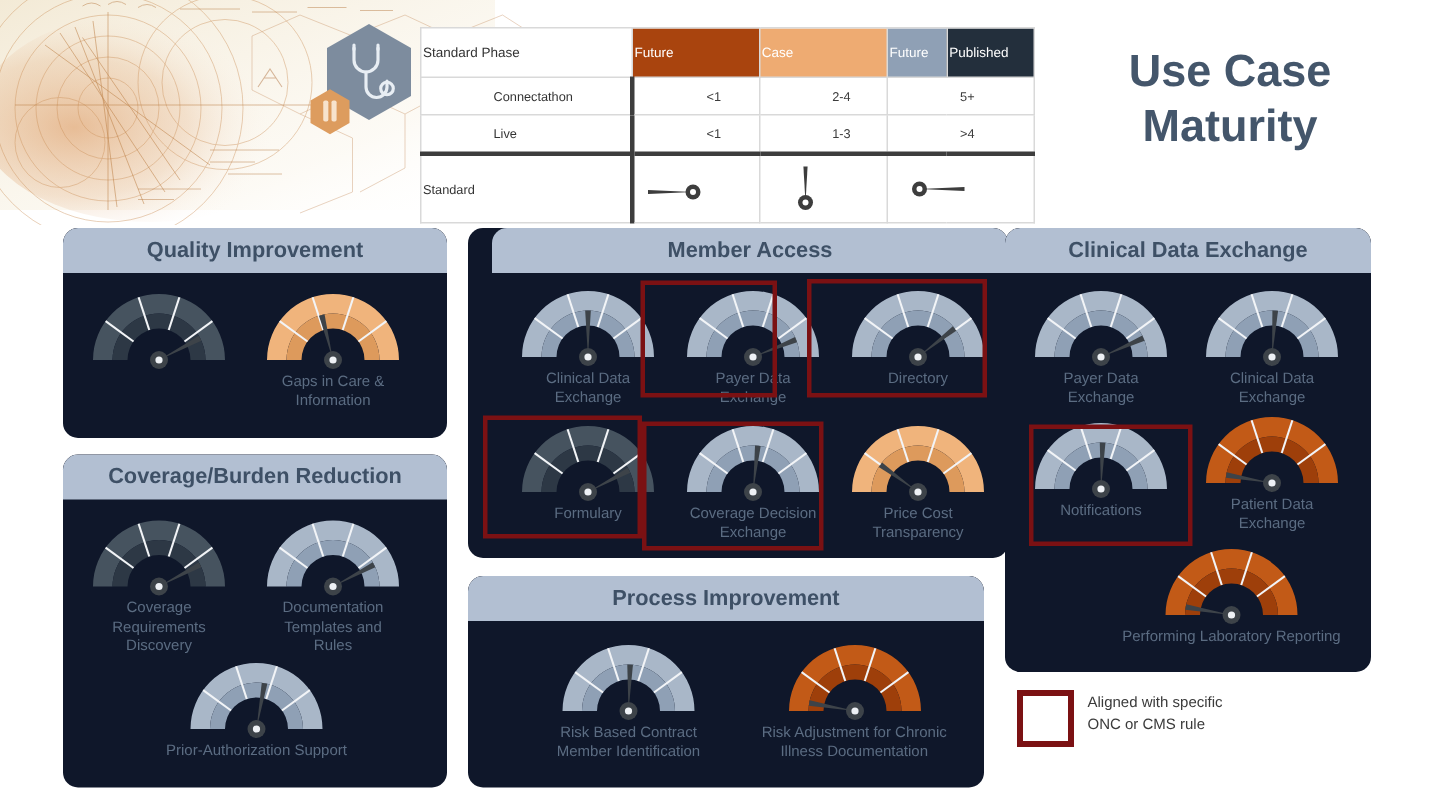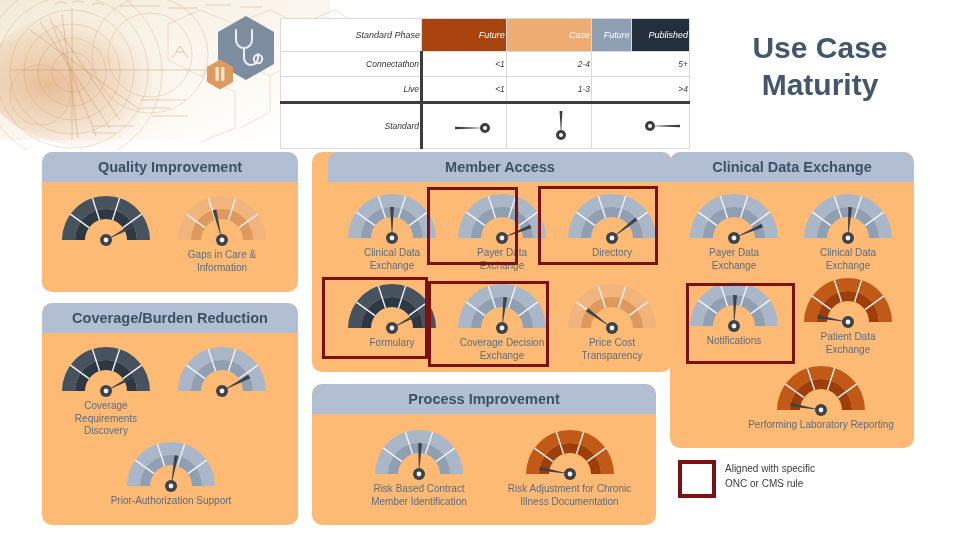--- a/index.html
+++ b/index.html
@@ -17,21 +17,21 @@
   .hex{position:absolute;}
 
   
   #legend{
     position:absolute;left:280px;top:18px;width:410px;
     border-collapse:collapse;
     background:#fff;
     font-size:8.5px;
     color:#3c3c3c;
   }
-  #legend td{border:1px solid #d9d9d9;text-align:right;vertical-align:middle;font-style:italic;}
+  #legend td{border:1px solid #d9d9d9;text-align:left;vertical-align:middle;}
   #legend .rowlabel{width:90px;color:#333;}
   #legend tr.head td{height:30px;font-size:9px;}
   #legend tr.head td.rowlabel{background:#fff;color:#333;}
   #legend td.ph-future{background:#a9440e;color:#fff;}
   #legend td.ph-build{background:#eeab72;color:#fff;}
   #legend td.ph-ballot{background:#8fa0b5;color:#fff;}
   #legend td.ph-pub{background:#232f3c;color:#fff;}
   #legend tr.data td{height:22px;padding-left:48px;}
   #legend tr.data td.val{border-left:1px solid #d9d9d9;}
   #legend tr.data td.first-val{border-left:3px solid #3d3d3d;}
@@ -42,21 +42,21 @@
   #title{
     position:absolute;left:690px;top:30px;width:260px;
     text-align:center;
     font-size:30px;line-height:1.22;font-weight:bold;
     color:#44566b;
   }
 
   
   .panel{
     position:absolute;
-    background:#fdba74;
+    background:#0f172a;
     border-radius:10px;
     overflow:hidden;
   }
   .panel-head{
     background:#b2bfd2;
     color:#3e5066;
     font-size:14.5px;font-weight:bold;
     text-align:center;
     padding:7px 0 7px;
     border-radius:10px 10px 0 0;
@@ -285,20 +285,21 @@
             <line x1="41.510643118126104" y1="28.027813157801774" x2="34.403252247502316" y2="6.15351328301324" stroke="#f2f4f7" stroke-width="1.4"></line>
             <line x1="54.489356881873896" y1="28.027813157801777" x2="61.59674775249769" y2="6.153513283013247" stroke="#f2f4f7" stroke-width="1.4"></line>
             <line x1="64.9893568818739" y1="35.65650970185806" x2="83.59674775249769" y2="22.137448899131183" stroke="#f2f4f7" stroke-width="1.4"></line>
             <g transform="translate(48,48) rotate(62)">
               <path d="M0 0 L-1.9 -30.96 L1.9 -30.96 Z" fill="#3d4349"></path>
             </g>
             <circle cx="48" cy="48" r="6" fill="#3d4349"></circle>
             <circle cx="48" cy="48" r="2.4" fill="#eef1f5"></circle>
           </svg>
         </div>
+      <div class="label">Documentation<br>Templates and<br>Rules</div>
     </div>
     <div class="tile" style="left:64px;top:105px;width:130px;">
       <div class="gauge-slot">
           <svg width="96" height="58" viewBox="0 0 96 58" class="gauge">
             <path d="M4 47.99999999999999 A44 44 0 0 1 92 48 L79 48 A31 31 0 0 0 17 47.99999999999999 Z" fill="#a9b7c8"></path>
             <path d="M17 47.99999999999999 A31 31 0 0 1 79 48 L69 48 A21 21 0 0 0 27 48 Z" fill="#8fa0b5"></path>
             <line x1="31.010643118126104" y1="35.65650970185806" x2="12.403252247502316" y2="22.137448899131176" stroke="#f2f4f7" stroke-width="1.4"></line>
             <line x1="41.510643118126104" y1="28.027813157801774" x2="34.403252247502316" y2="6.15351328301324" stroke="#f2f4f7" stroke-width="1.4"></line>
             <line x1="54.489356881873896" y1="28.027813157801777" x2="61.59674775249769" y2="6.153513283013247" stroke="#f2f4f7" stroke-width="1.4"></line>
             <line x1="64.9893568818739" y1="35.65650970185806" x2="83.59674775249769" y2="22.137448899131183" stroke="#f2f4f7" stroke-width="1.4"></line>

